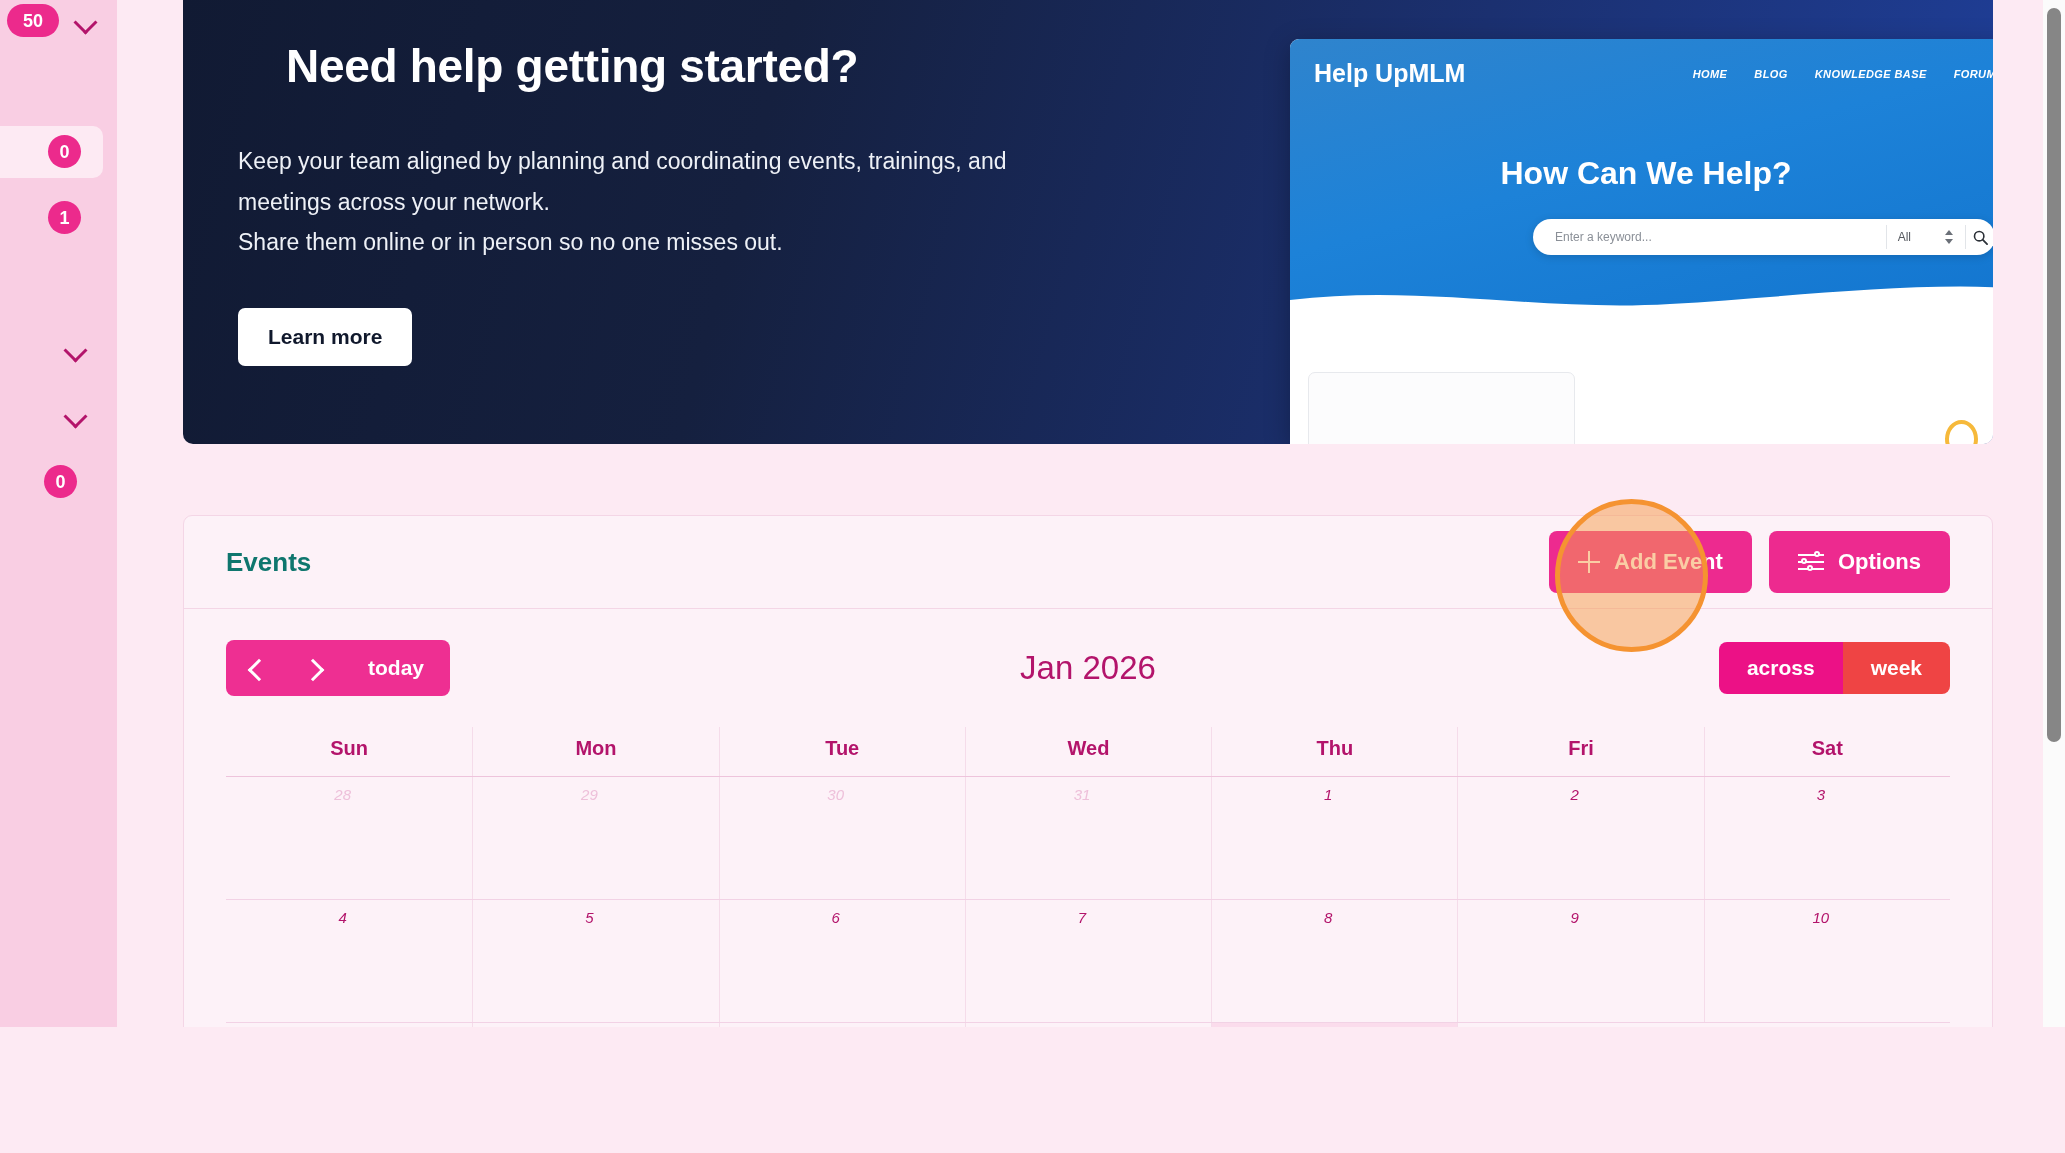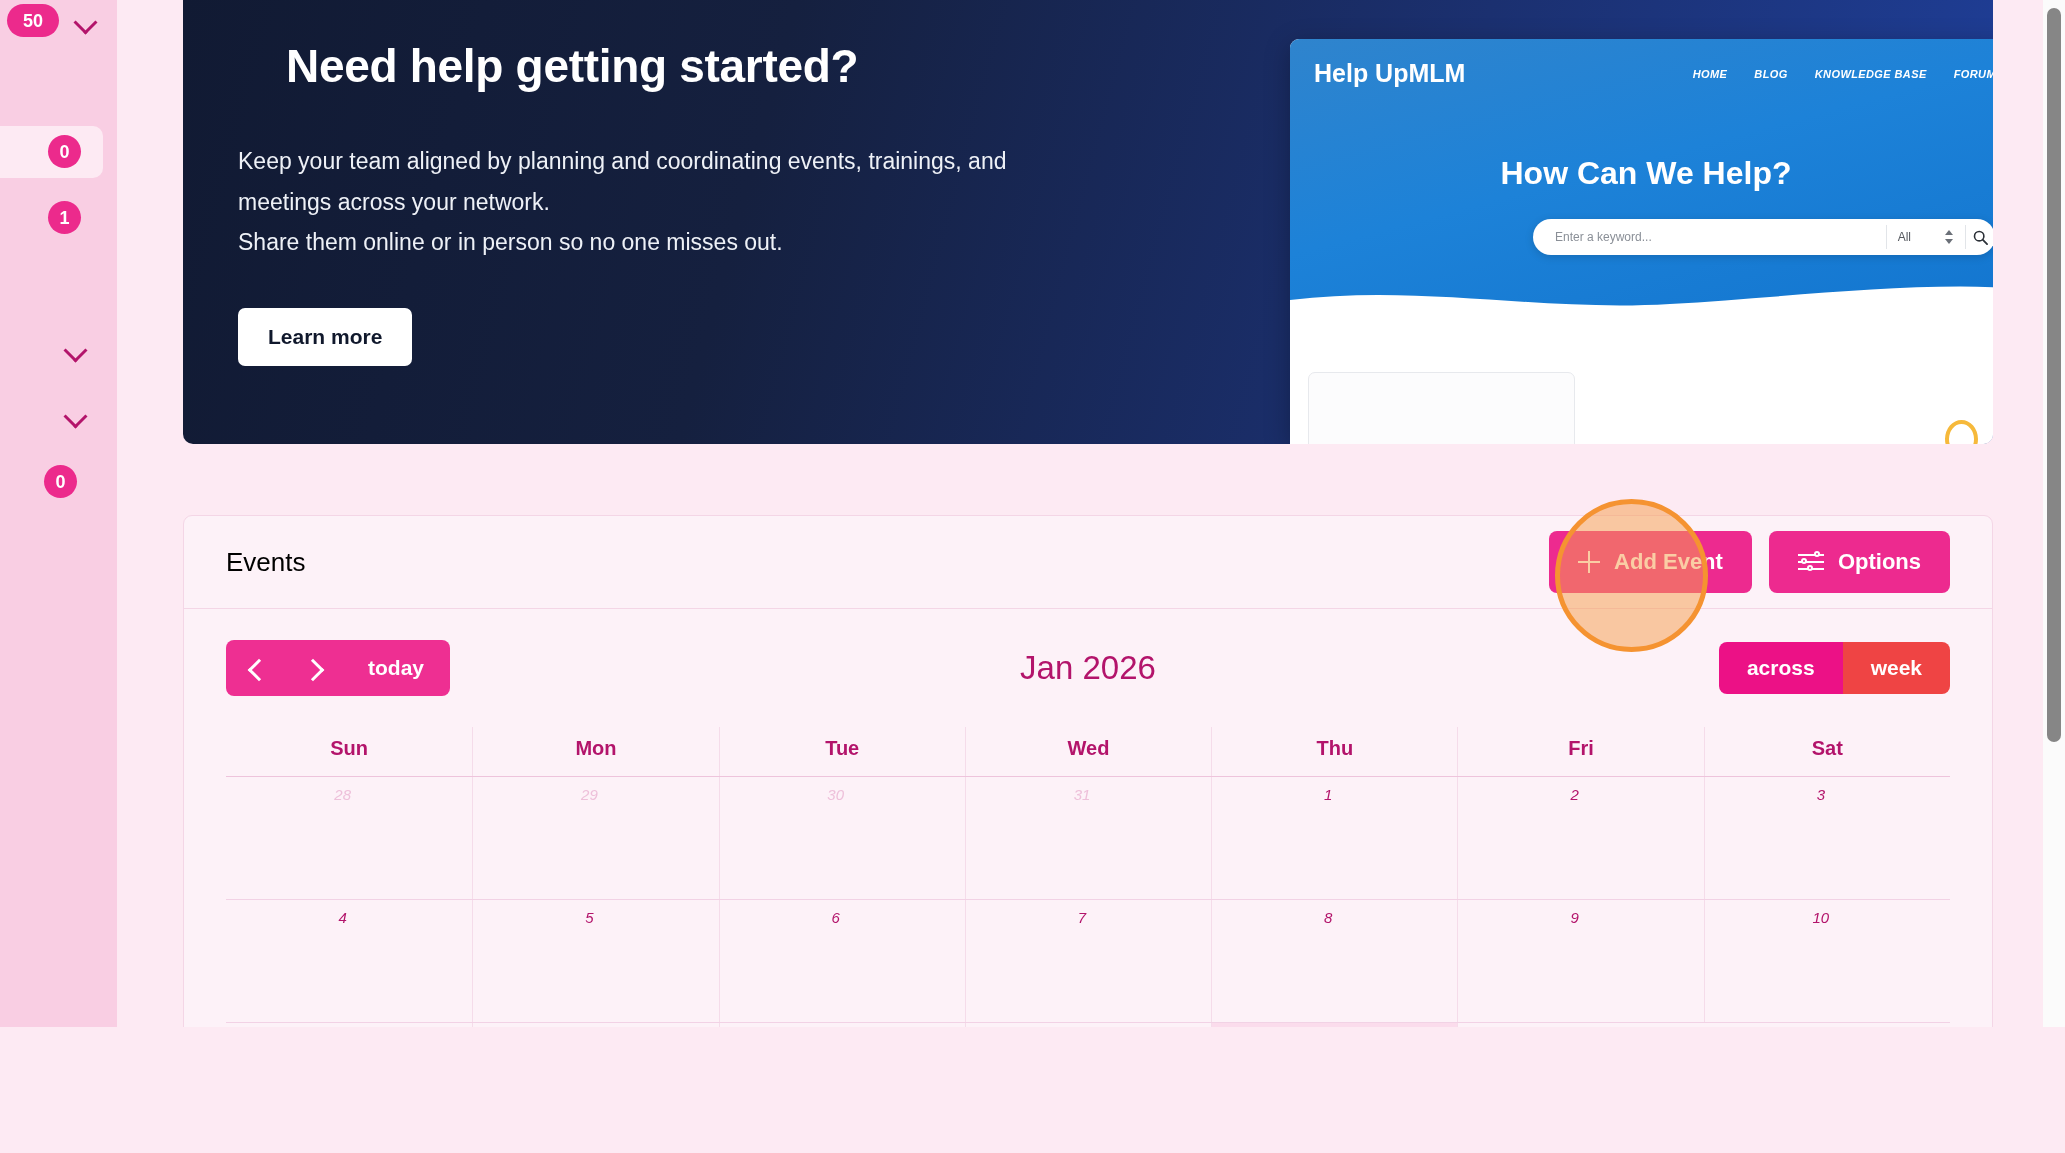--- a/index.html
+++ b/index.html
@@ -134,21 +134,21 @@
 
   
   .panel {
     position: absolute; left: 50px; top: 515px; width: 1810px; height: 720px;
     background: #fdf2f8; border: 1px solid #f4d6e6; border-radius: 9px;
   }
   .panel-head {
     position: relative; height: 93px; border-bottom: 1px solid #f4d6e6;
     display: flex; align-items: center; padding: 0 42px;
   }
-  .panel-title { color: #000000; font-size: 26px; font-weight: 400; }
+  .panel-title { color: #0f766e; font-size: 26px; font-weight: 700; }
   .panel-actions { margin-left: auto; display: flex; gap: 17px; }
   .btn-pink {
     display: inline-flex; align-items: center; gap: 14px;
     background: #ed2a8f; color: #ffffff; border: none; border-radius: 8px;
     font-size: 22px; font-weight: 700; padding: 18px 29px; cursor: pointer;
   }
   .plus { width: 22px; height: 22px; position: relative; display: inline-block; }
   .plus::before, .plus::after {
     content: ""; position: absolute; background: #ffffff;
   }

